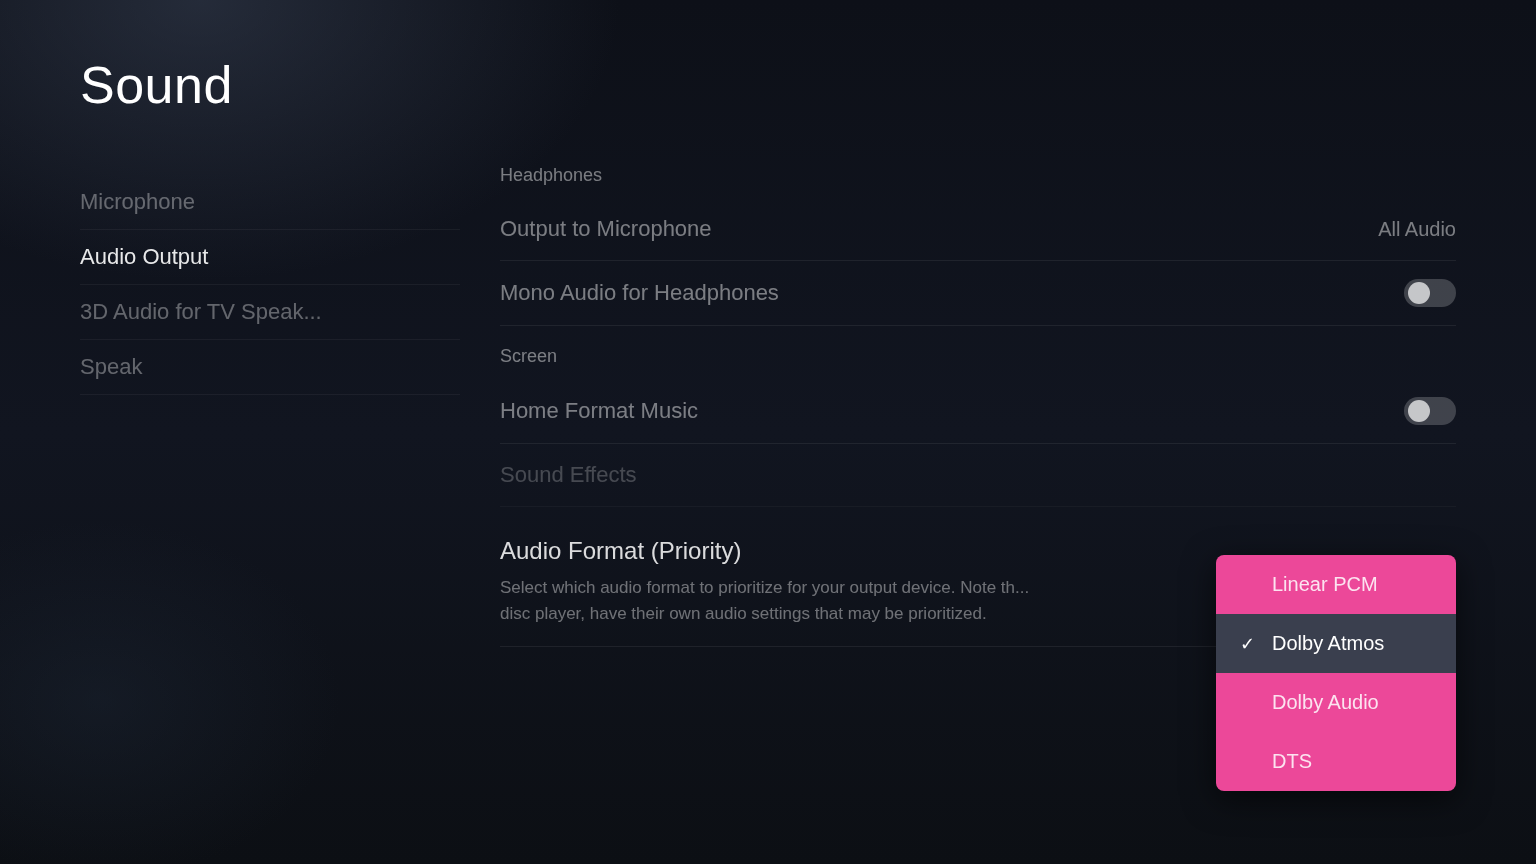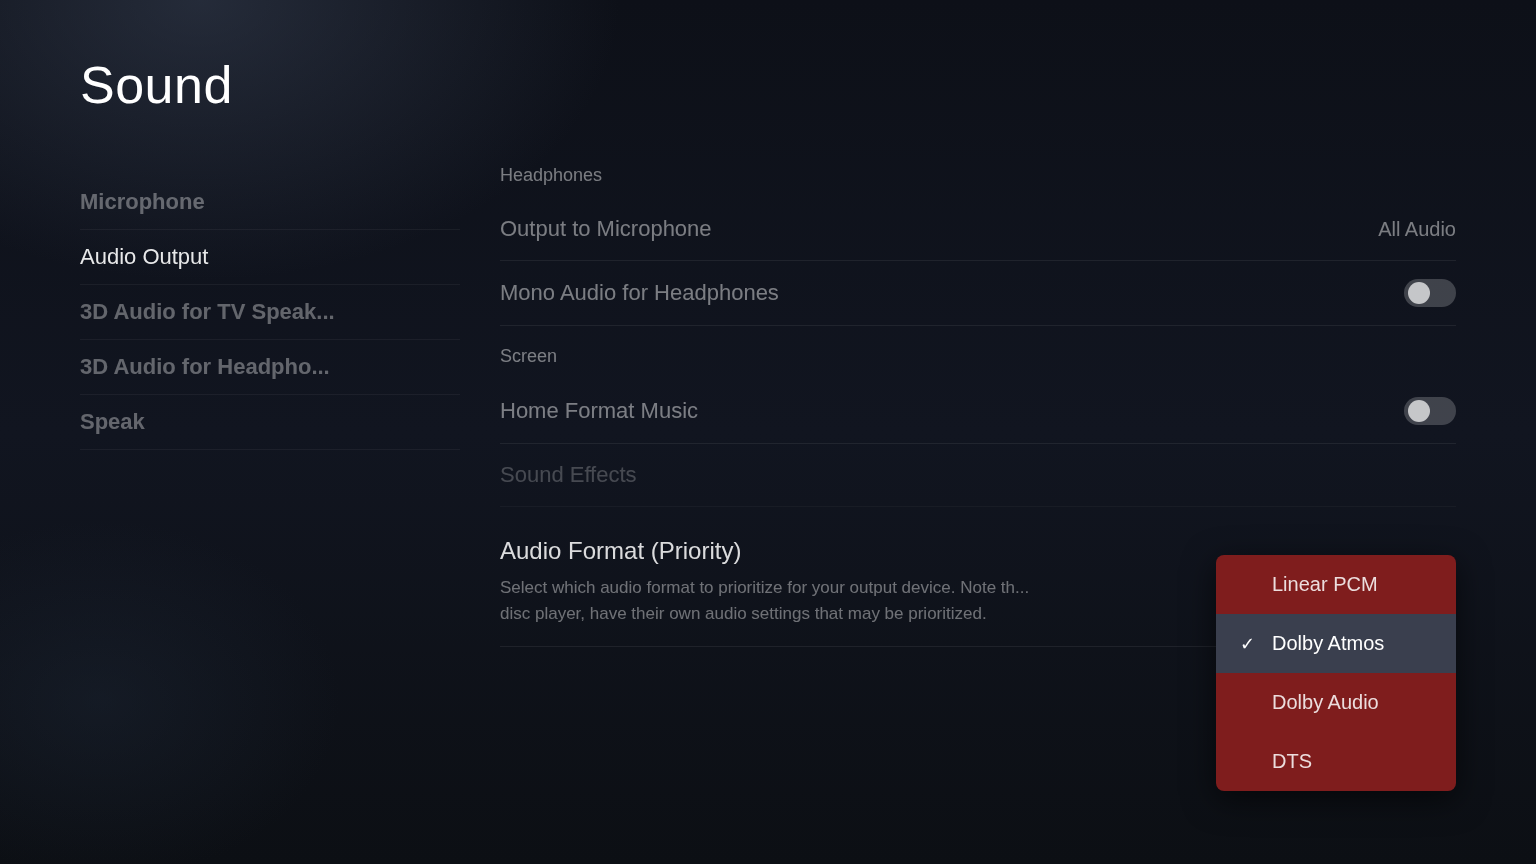--- a/index.html
+++ b/index.html
@@ -52,21 +52,21 @@
     
     .sidebar {
       width: 380px;
       flex-shrink: 0;
       padding-top: 10px;
     }
 
     .sidebar-item {
       padding: 14px 0;
       font-size: 22px;
-      font-weight: 700;
+      font-weight: 400;
       color: rgba(255,255,255,0.35);
       cursor: pointer;
       border-bottom: 1px solid rgba(255,255,255,0.05);
     }
 
     .sidebar-item.active {
       color: rgba(255,255,255,0.9);
       font-weight: 400;
     }
 
@@ -162,21 +162,21 @@
       line-height: 1.5;
       max-width: 550px;
     }
 
     
     .dropdown-menu {
       position: absolute;
       right: 0;
       top: 390px;
       width: 240px;
-      background: #7f1d1d;
+      background: #ec4899;
       border-radius: 8px;
       overflow: hidden;
       box-shadow: 0 8px 32px rgba(0,0,0,0.6);
       z-index: 10;
     }
 
     .dropdown-item {
       display: flex;
       align-items: center;
       padding: 18px 24px;
@@ -219,21 +219,20 @@
 <div class="container">
 
   <h1 class="page-title">Sound</h1>
 
   <div class="content-layout">
 
     <div class="sidebar">
       <div class="sidebar-item">Microphone</div>
       <div class="sidebar-item active">Audio Output</div>
       <div class="sidebar-item">3D Audio for TV Speak...</div>
-      <div class="sidebar-item">3D Audio for Headpho...</div>
       <div class="sidebar-item">Speak</div>
     </div>
 
     <div class="main-content">
 
       <div class="headphones-section">
         <div class="section-label">Headphones</div>
 
         <div class="setting-row">
           <span class="setting-row-label">Output to Microphone</span>

